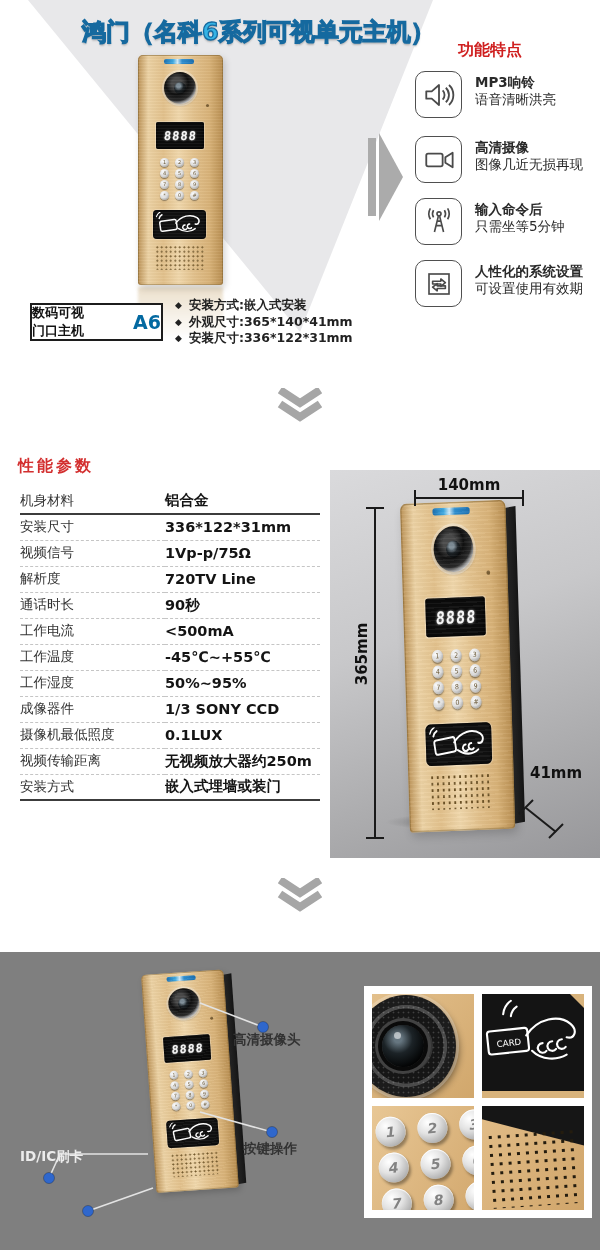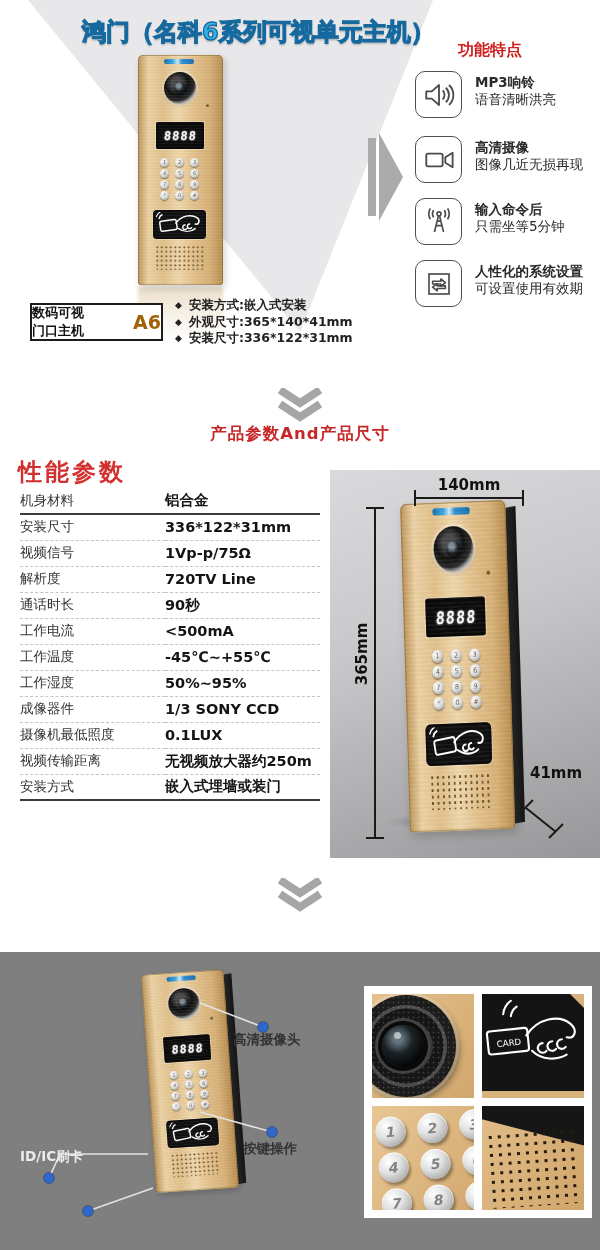--- a/index.html
+++ b/index.html
@@ -52,21 +52,21 @@
     background:linear-gradient(180deg,rgba(205,175,125,.4),rgba(240,240,240,0)); filter:blur(1.5px); }
 
   .device-main { left:138px; top:55px; }
   .device-dim  { left:400px; top:504px; transform:scale(1.24,1.43) rotate(-2deg); transform-origin:top left; }
   .device-detail { left:141px; top:975px; transform:scale(0.97,0.95) rotate(-4deg); transform-origin:top left; }
 
   
   .badge { position:absolute; left:30px; top:303px; width:133px; height:38px; background:#fff;
     border:2px solid #1c1c1c; display:flex; align-items:center; justify-content:center; gap:4px; z-index:4; }
   .badge-label { font-size:13px; font-weight:bold; color:#111; }
-  .badge-model { font-size:19px; font-weight:bold; color:#a16207;margin-left:40px; }
+  .badge-model { font-size:19px; font-weight:bold; color:#0369a1;margin-left:40px; }
   .install-list { position:absolute; left:175px; top:297px; list-style:none; z-index:4; }
   .install-list li { font-size:12.5px; font-weight:600; color:#222; line-height:16.5px; }
   .install-list li::before { content:"◆"; font-size:9px; color:#222; margin-right:7px; vertical-align:1px; }
 
   
   .big-arrow { position:absolute; left:368px; top:133px; z-index:2; }
   .big-arrow .bar { position:absolute; left:0; top:5px; width:8px; height:78px; background:#ababab; }
   .big-arrow .tri { position:absolute; left:11px; top:0; width:0; height:0;
     border-left:24px solid #ababab; border-top:44px solid transparent; border-bottom:44px solid transparent; }
 
@@ -81,21 +81,21 @@
   .fi-1 { top:71px; } .fi-2 { top:136px; } .fi-3 { top:198px; } .fi-4 { top:260px; }
 
   
   .chevrons { position:absolute; left:276px; width:48px; height:34px; }
   .divider-text { position:absolute; left:0; width:600px; text-align:center;
     font-size:16.5px; font-weight:bold; color:#c62626; letter-spacing:1px; }
   .chev-1 { top:388px; } .dtext-1 { top:423px; }
   .chev-2 { top:878px; } .dtext-2 { top:915px; }
 
   
-  .specs-title { position:absolute; left:18px; top:456px; font-size:24px; font-weight:bold;
+  .specs-title { position:absolute; left:18px; top:456px; font-size:16px; font-weight:bold;
     color:#d32f2f; letter-spacing:3px; }
   .specs-table { position:absolute; left:20px; top:488px; width:300px; border-collapse:collapse; }
   .specs-table td { height:26px; vertical-align:middle; border-bottom:1px dashed #c5c5c5; }
   .specs-table tr:first-child td { border-bottom:2px solid #3c3c3c; }
   .specs-table tr:last-child td { border-bottom:2px solid #3c3c3c; }
   .specs-table td.k { width:145px; font-size:13.5px; color:#333; }
   .specs-table td.v { font-size:14.5px; font-weight:600; color:#141414;margin-left:20px; }
 
   
   .dim-panel { position:absolute; left:330px; top:470px; width:270px; height:388px; overflow:hidden;
@@ -282,21 +282,20 @@
     <div class="feature-text">
       <div class="l1">人性化的系统设置</div>
       <div class="l2">可设置使用有效期</div>
     </div>
   </div>
 
   <svg class="chevrons chev-1" viewBox="0 0 48 34" fill="none">
     <polyline points="4,2 24,15 44,2" stroke="#a6a6a6" stroke-width="8"></polyline>
     <polyline points="4,16 24,29 44,16" stroke="#a6a6a6" stroke-width="8"></polyline>
   </svg>
-  <div class="divider-text dtext-1">产品参数And产品尺寸</div>
 
   <div class="specs-title">性能参数</div>
   <table class="specs-table">
     <tbody>
         <tr>
           <td class="k">机身材料</td>
           <td class="v">铝合金</td>
         </tr>
     <tr>
           <td class="k">安装尺寸</td>

